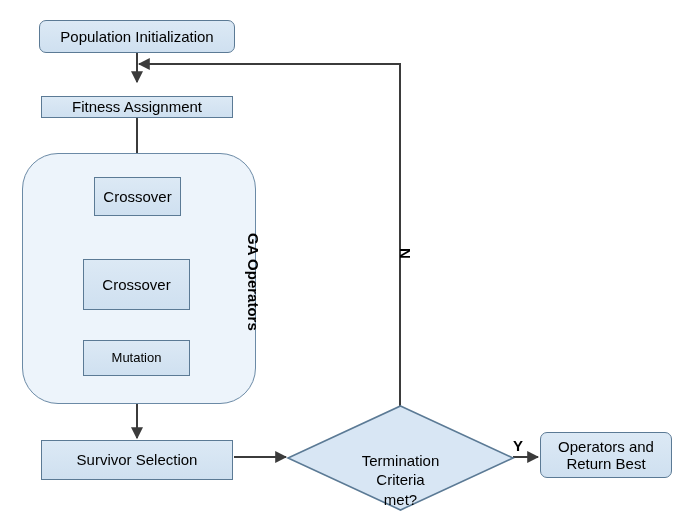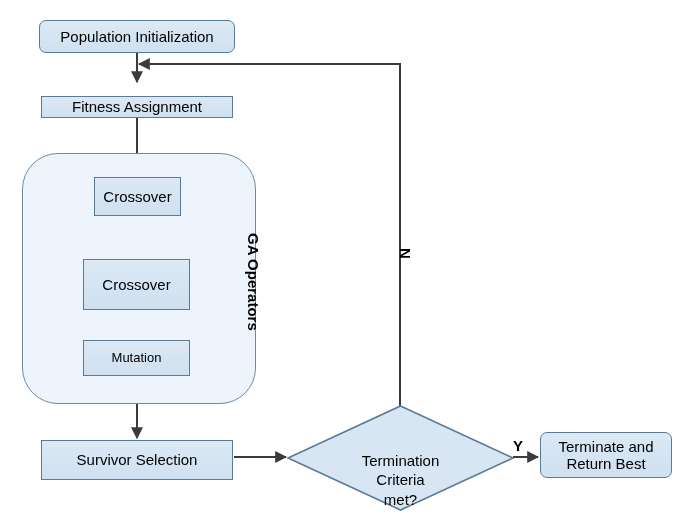--- a/index.html
+++ b/index.html
@@ -149,21 +149,21 @@
       <polygon points="112.5,0 225,52 112.5,104 0,52" fill="#d8e6f4" stroke="#5b7a95" stroke-width="1.6"></polygon>
     </svg>
     <div class="diamond-text" style="font-size:15px;">
       <span>Termination</span>
       <span>Criteria</span>
       <span>met?</span>
     </div>
   </div>
 
   <div class="node rounded" style="left:540px; top:432px; width:132px; height:46px; font-size:15px; flex-direction:column;">
-    <span>Terminate and</span>
+    <span>Operators and</span>
     <span>Return Best</span>
   </div>
 
   <div class="edge-label rot" style="left:414px; top:248px; font-size:15px;">N</div>
 
   <div class="edge-label" style="left:513px; top:437px; font-size:15px;">Y</div>
 
 </div>
 
 </body></html>

